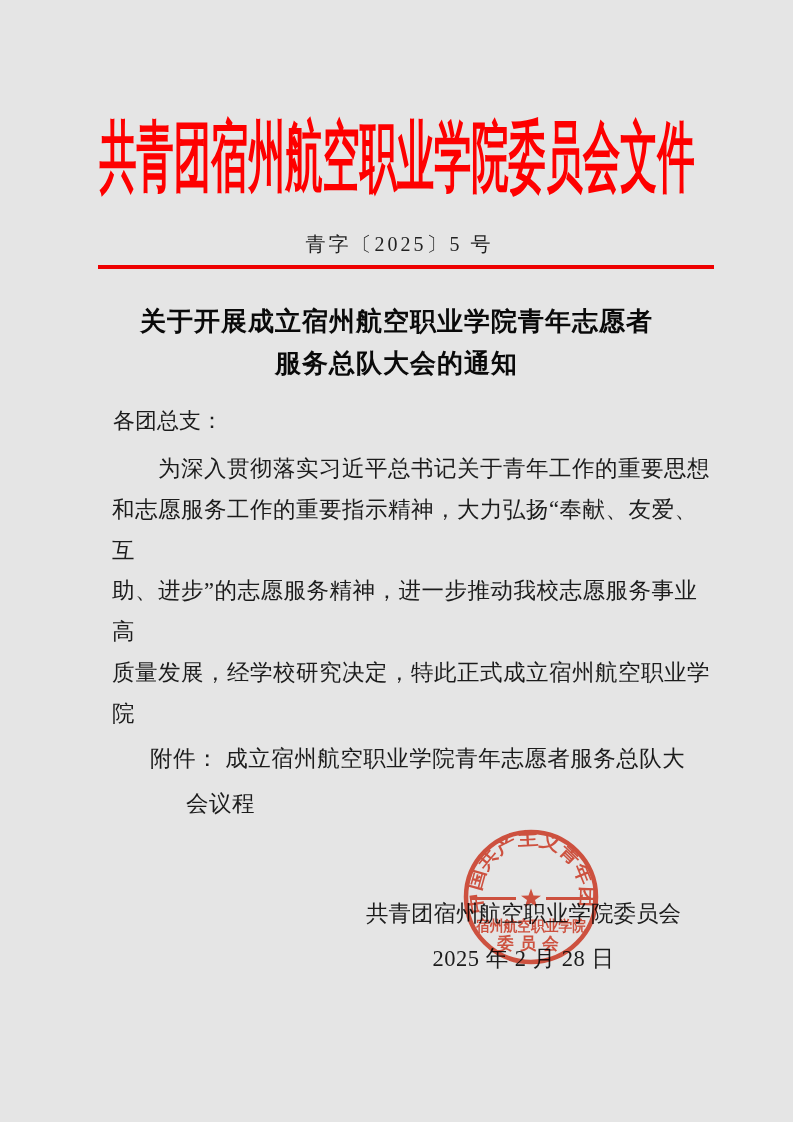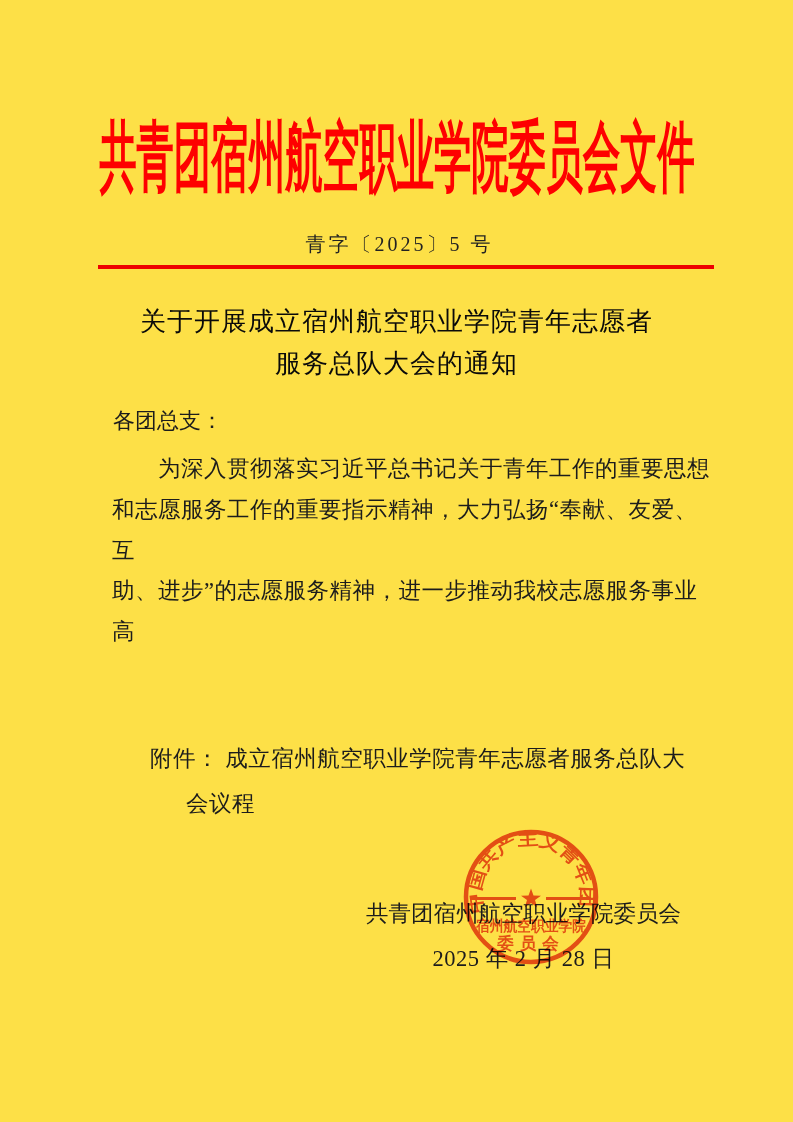--- a/index.html
+++ b/index.html
@@ -2,21 +2,21 @@
 <html><head>
 <meta charset="utf-8">
 <style>
   * { margin: 0; padding: 0; box-sizing: border-box; }
   html, body { background: #888; }
   .page {
     position: relative;
     width: 793px;
     height: 1122px;
     margin: 0 auto;
-    background: #fde047;
+    background: #e5e5e5;
     overflow: hidden;
     font-family: "Liberation Serif", "DejaVu Serif", serif;
     color: #1c1c1c;
   }
   
   .letterhead {
     position: absolute;
     top: 116px;
     left: 0; right: 0;
     text-align: center;
@@ -51,21 +51,21 @@
     width: 616px;
     height: 4px;
     background: #ee0000;
   }
   
   .doc-title {
     position: absolute;
     top: 301px;
     left: 0; right: 0;
     text-align: center;
-    font-weight: normal;
+    font-weight: bold;
     font-size: 26px;
     line-height: 42px;
     color: #0a0a0a;
     letter-spacing: 1px;
   }
   
   .salutation {
     position: absolute;
     top: 406px;
     left: 113px;
@@ -137,20 +137,21 @@
     <div>关于开展成立宿州航空职业学院青年志愿者</div>
     <div>服务总队大会的通知</div>
   </div>
 
   <div class="salutation">各团总支：</div>
 
   <div class="body-text">
     <div>　　为深入贯彻落实习近平总书记关于青年工作的重要思想</div>
     <div>和志愿服务工作的重要指示精神，大力弘扬“奉献、友爱、互</div>
     <div>助、进步”的志愿服务精神，进一步推动我校志愿服务事业 高</div>
+    <div>质量发展，经学校研究决定，特此正式成立宿州航空职业学院</div>
   </div>
 
   <div class="attachment">
     <div class="att-line1">附件： 成立宿州航空职业学院青年志愿者服务总队大</div>
     <div class="att-line2">会议程</div>
   </div>
 
   <div class="signature-block">
     <div class="sig-name">共青团宿州航空职业学院委员会</div>
     <div class="sig-date">2025 年 2 月 28 日</div>

